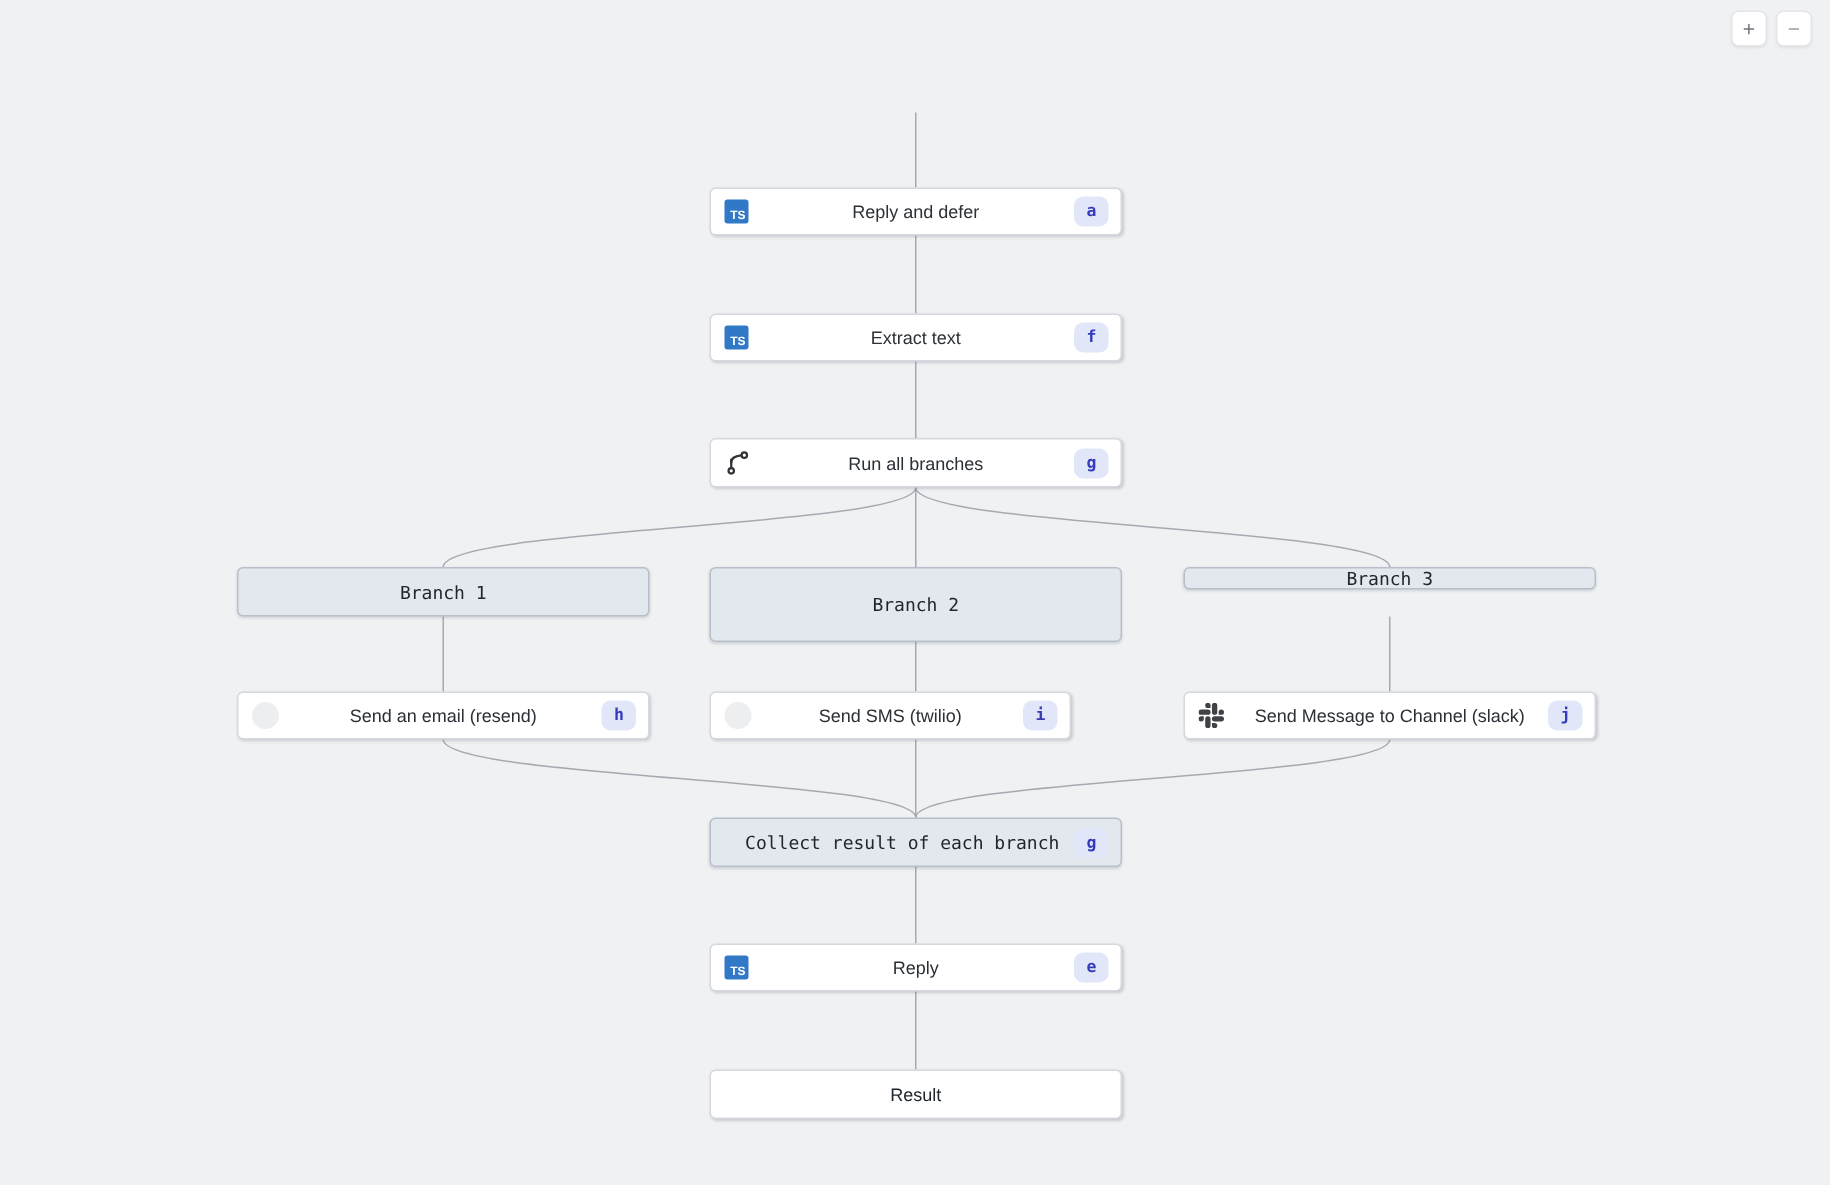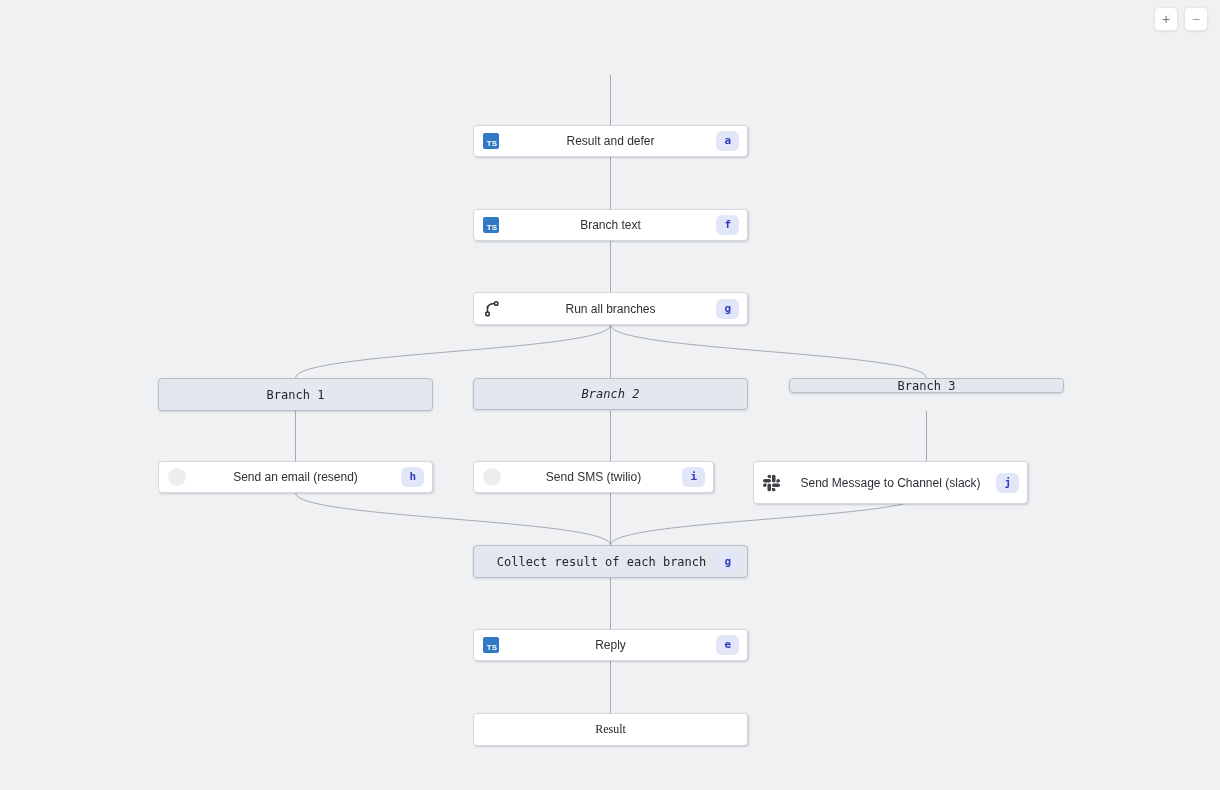--- a/index.html
+++ b/index.html
@@ -15,21 +15,21 @@
     font-size:12px;color:#20262d;
   }
   .node--step{
     background:#ffffff;border:1px solid #d5d9de;
     box-shadow:1px 1px 2px rgba(60,70,85,.22);
     font-size:12px;color:#2b3036;
   }
   .node--plain{
     background:#ffffff;border:1px solid #d5d9de;
     box-shadow:1px 1px 2px rgba(60,70,85,.22);
-    font-family:Liberation Serif, serif;
+    font-family:Liberation Sans, sans-serif;
     font-size:12px;color:#20262d;
   }
   .node--header.badge-inline{padding-right:18px;}
 
   .node__icon{position:absolute;left:9px;top:50%;transform:translateY(-50%);display:flex;align-items:center;}
   .ts-icon{
     width:16px;height:16px;background:#3178c6;border-radius:2px;
     color:#ffffff;font-size:8px;font-weight:bold;
     display:flex;align-items:flex-end;justify-content:flex-end;
     padding:0 2px 1px 0;box-sizing:border-box;
@@ -75,29 +75,29 @@
     <path d="M926.5 493 C926.5 519 610.5 519 610.5 545"></path>
     <path d="M610.5 578 L610.5 629"></path>
     <path d="M610.5 661 L610.5 713"></path>
   </svg>
 
 
   <div class="node node--step" style="left:473px;top:125px;width:275px;height:32px;">
     <span class="node__icon">
       <span class="ts-icon">TS</span>
     </span>
-    <span class="node__label">Result and defer</span>
+    <span class="node__label">Reply and defer</span>
     <span class="badge">a</span>
   </div>
 
   <div class="node node--step" style="left:473px;top:209px;width:275px;height:32px;">
     <span class="node__icon">
       <span class="ts-icon">TS</span>
     </span>
-    <span class="node__label">Branch text</span>
+    <span class="node__label">Extract text</span>
     <span class="badge">f</span>
   </div>
 
   <div class="node node--step" style="left:473px;top:292px;width:275px;height:33px;">
     <span class="node__icon">
       <svg width="18" height="18" viewBox="0 0 24 24">
         <g fill="none" stroke="#2f3337" stroke-width="2" stroke-linecap="round">
           <circle cx="6" cy="18.5" r="2.4"></circle>
           <path d="M6 16 V8.5"></path>
           <path d="M6 11 C6 6.5 11 5.2 14.8 4.8"></path>
@@ -105,21 +105,21 @@
         </g>
       </svg>
     </span>
     <span class="node__label">Run all branches</span>
     <span class="badge">g</span>
   </div>
 
   <div class="node node--header" style="left:158px;top:378px;width:275px;height:33px;">
     <span class="node__label">Branch 1</span>
   </div>
-  <div class="node node--header" style="left:473px;top:378px;width:275px;height:32px;font-style:italic;">
+  <div class="node node--header" style="left:473px;top:378px;width:275px;height:50px;">
     <span class="node__label">Branch 2</span>
   </div>
   <div class="node node--header" style="left:789px;top:378px;width:275px;height:15px;">
     <span class="node__label">Branch 3</span>
   </div>
 
   <div class="node node--step" style="left:158px;top:461px;width:275px;height:32px;align-items:center;">
     <span class="node__icon">
       <span class="faded-icon"></span>
     </span>
@@ -128,21 +128,21 @@
   </div>
 
   <div class="node node--step" style="left:473px;top:461px;width:241px;height:32px;">
     <span class="node__icon">
       <span class="faded-icon"></span>
     </span>
     <span class="node__label">Send SMS (twilio)</span>
     <span class="badge">i</span>
   </div>
 
-  <div class="node node--step" style="left:753px;top:461px;width:275px;height:43px;">
+  <div class="node node--step" style="left:789px;top:461px;width:275px;height:32px;">
     <span class="node__icon">
       <svg width="17" height="17" viewBox="0 0 24 24">
         <path fill="#3f4247" d="M5.042 15.165a2.528 2.528 0 0 1-2.52 2.523A2.528 2.528 0 0 1 0 15.165a2.527 2.527 0 0 1 2.522-2.52h2.52v2.52zM6.313 15.165a2.527 2.527 0 0 1 2.521-2.52 2.527 2.527 0 0 1 2.521 2.52v6.313A2.528 2.528 0 0 1 8.834 24a2.528 2.528 0 0 1-2.521-2.522v-6.313zM8.834 5.042a2.528 2.528 0 0 1-2.521-2.52A2.528 2.528 0 0 1 8.834 0a2.528 2.528 0 0 1 2.521 2.522v2.52H8.834zM8.834 6.313a2.528 2.528 0 0 1 2.521 2.521 2.528 2.528 0 0 1-2.521 2.521H2.522A2.528 2.528 0 0 1 0 8.834a2.528 2.528 0 0 1 2.522-2.521h6.312zM18.956 8.834a2.528 2.528 0 0 1 2.522-2.521A2.528 2.528 0 0 1 24 8.834a2.528 2.528 0 0 1-2.522 2.521h-2.522V8.834zM17.688 8.834a2.528 2.528 0 0 1-2.523 2.521 2.527 2.527 0 0 1-2.52-2.521V2.522A2.527 2.527 0 0 1 15.165 0a2.528 2.528 0 0 1 2.523 2.522v6.312zM15.165 18.956a2.528 2.528 0 0 1 2.523 2.522A2.528 2.528 0 0 1 15.165 24a2.527 2.527 0 0 1-2.52-2.522v-2.522h2.52zM15.165 17.688a2.527 2.527 0 0 1-2.52-2.523 2.526 2.526 0 0 1 2.52-2.52h6.313A2.527 2.527 0 0 1 24 15.165a2.528 2.528 0 0 1-2.522 2.523h-6.313z"></path>
       </svg>
     </span>
     <span class="node__label">Send Message to Channel (slack)</span>
     <span class="badge">j</span>
   </div>
 
   <div class="node node--header badge-inline" style="left:473px;top:545px;width:275px;height:33px;">

